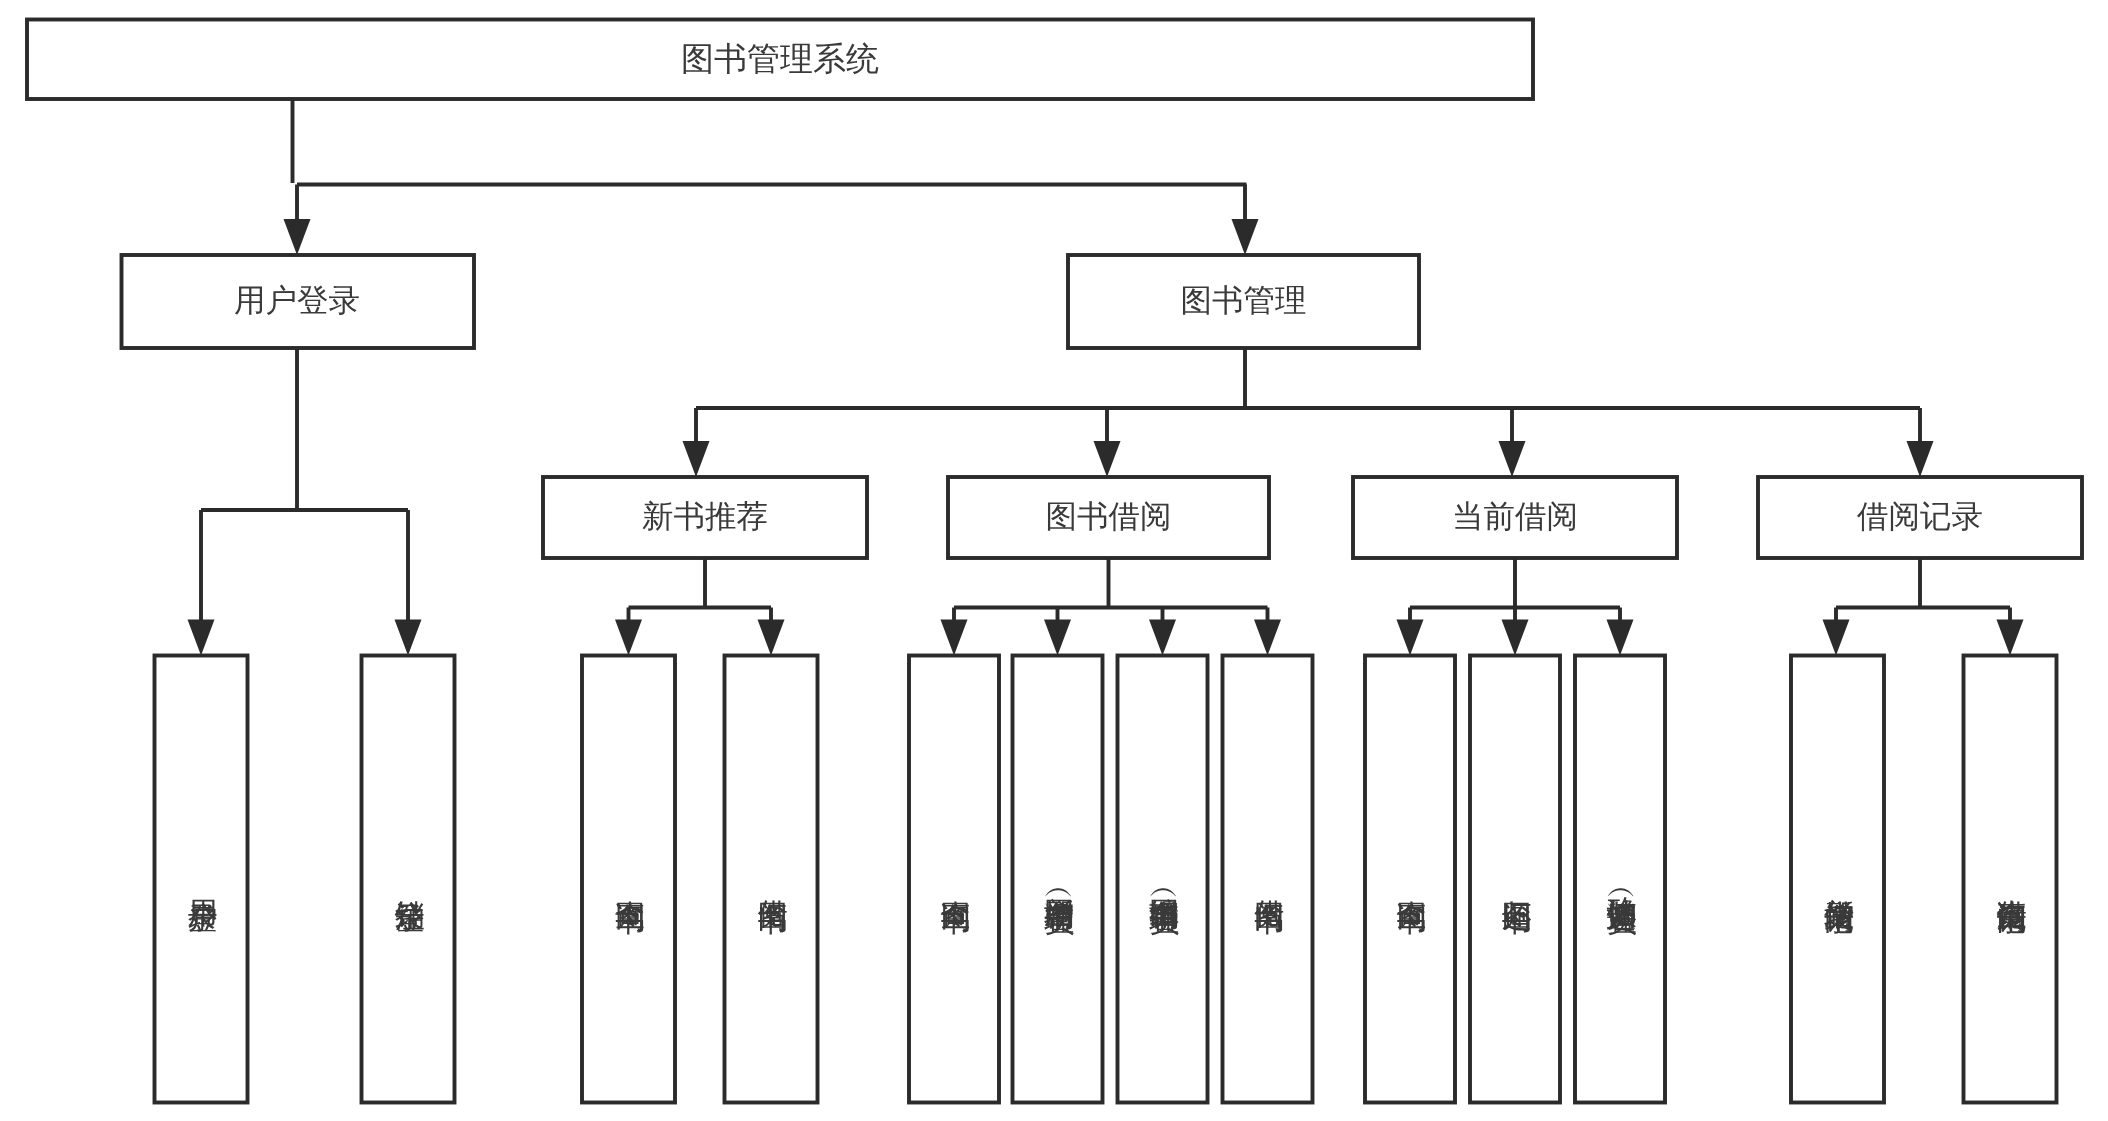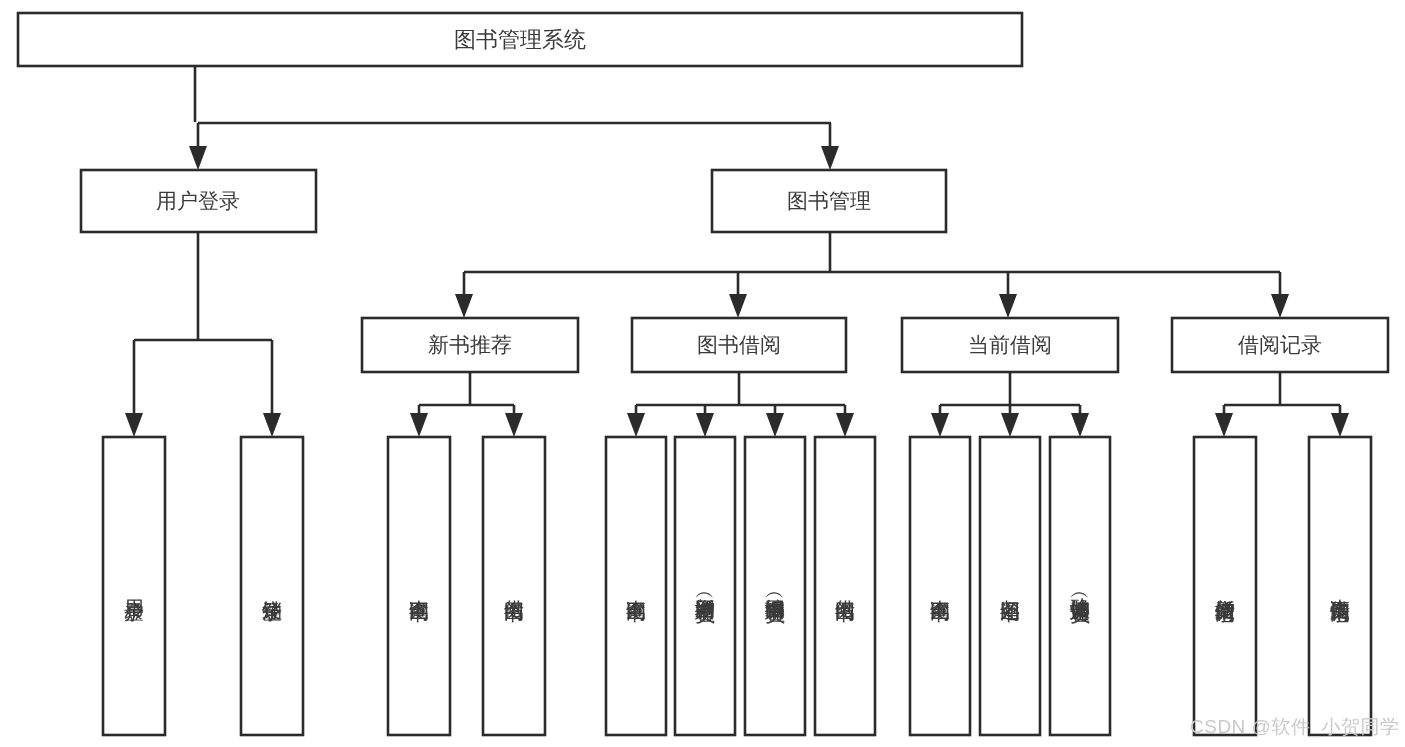--- a/index.html
+++ b/index.html
@@ -248,15 +248,14 @@
     <span class="leaf-label">确认归还（管理员）</span>
   </div>
 
   <div class="leaf-label-wrap" style="left:1194px; top:437px; width:62px; height:298px;">
     <span class="leaf-label">新增借阅记录</span>
   </div>
   <div class="leaf-label-wrap" style="left:1309px; top:437px; width:62px; height:298px;">
     <span class="leaf-label">查询借阅记录</span>
   </div>
 
-  <div class="watermark">CSDN @软件_小贺同学</div>
 
 </div>
 
 </body></html>

